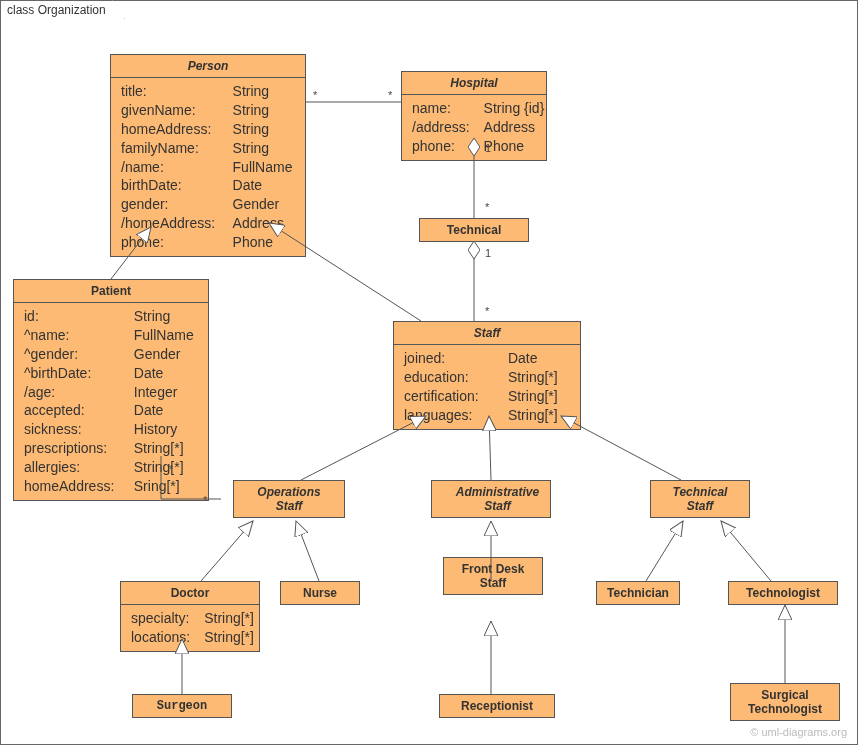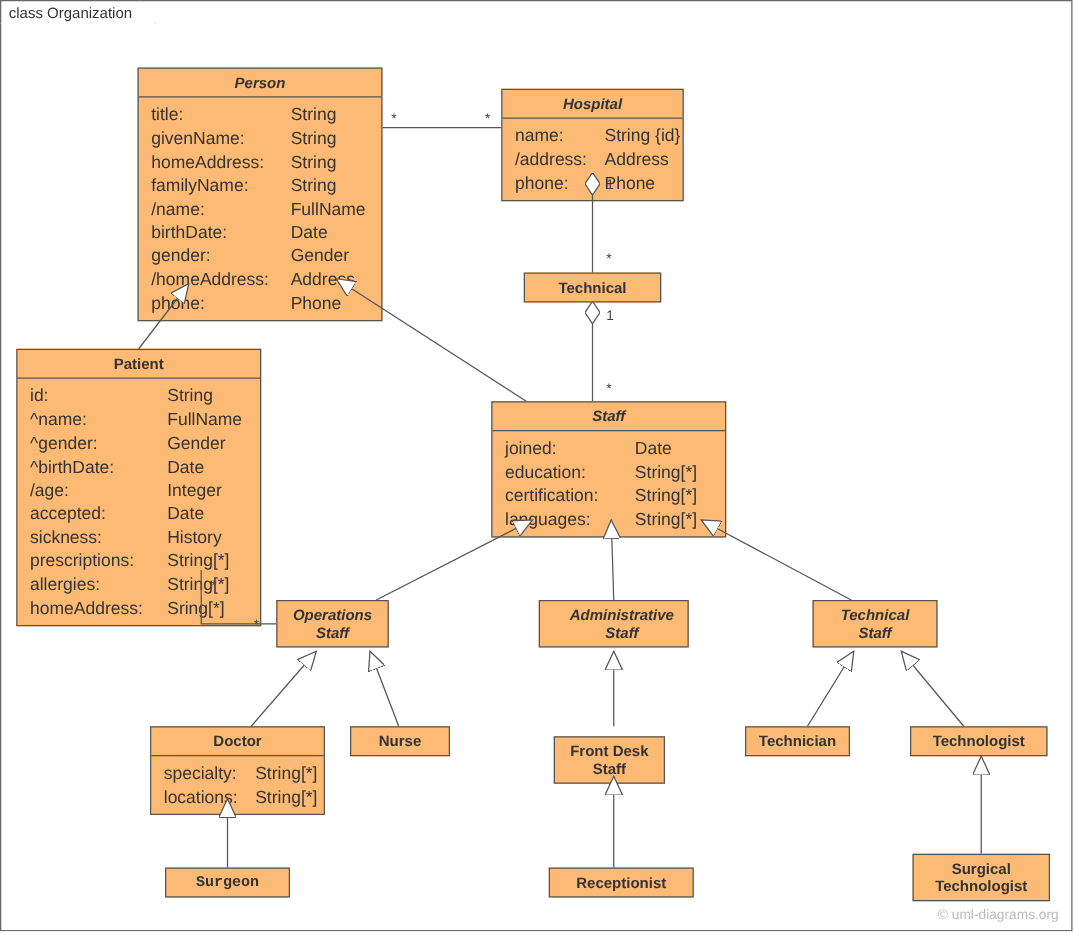--- a/index.html
+++ b/index.html
@@ -226,21 +226,21 @@
             </tr>
       <tr>
               <td>languages:</td>
               <td class="c2">String[*]</td>
             </tr>
     </tbody>
         </table>
       </div>
   </div>
 
-  <div class="class-box" style="left:220px; top:479px; width:90px;">
+  <div class="class-box" style="left:232px; top:479px; width:112px;">
     <div class="class-name" style="border-bottom:none; white-space:pre-line;">Operations
 Staff</div>
   </div>
 
   <div class="class-box" style="left:430px; top:479px; width:120px;padding-left:13px;">
     <div class="class-name" style="border-bottom:none; white-space:pre-line;">Administrative
 Staff</div>
   </div>
 
   <div class="class-box" style="left:649px; top:479px; width:100px;">
@@ -263,21 +263,21 @@
             </tr>
     </tbody>
         </table>
       </div>
   </div>
 
   <div class="class-box" style="left:279px; top:580px; width:80px;">
     <div class="class-name plain" style="border-bottom:none;">Nurse</div>
   </div>
 
-  <div class="class-box" style="left:442px; top:588px; width:89px;">
+  <div class="class-box" style="left:442px; top:556px; width:100px;">
     <div class="class-name plain" style="border-bottom:none; white-space:pre-line;">Front Desk
 Staff</div>
   </div>
 
   <div class="class-box" style="left:595px; top:580px; width:84px;">
     <div class="class-name plain" style="border-bottom:none;">Technician</div>
   </div>
 
   <div class="class-box" style="left:727px; top:580px; width:110px;">
     <div class="class-name plain" style="border-bottom:none;">Technologist</div>

